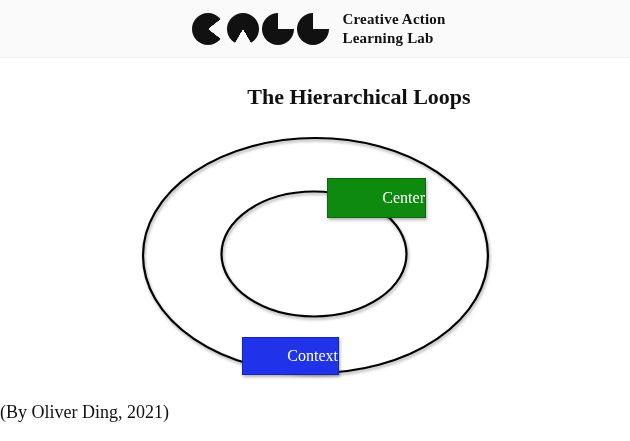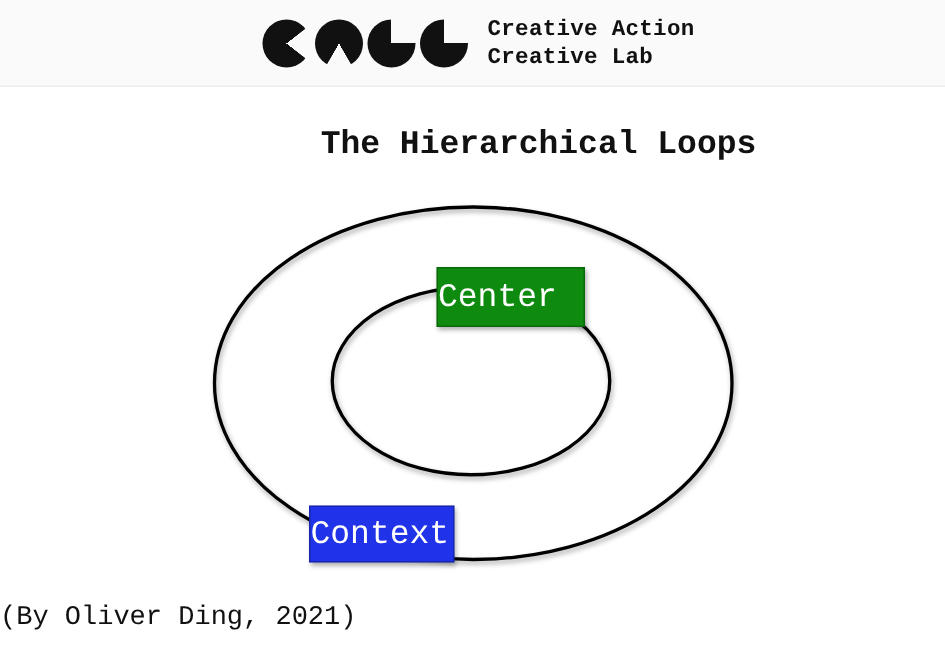--- a/index.html
+++ b/index.html
@@ -1,21 +1,21 @@
 <!DOCTYPE html>
 <html><head>
 <meta charset="utf-8">
 <style>
   html, body { margin: 0; padding: 0; background: #ffffff; }
   #canvas {
     position: relative;
     width: 630px;
     height: 441px;
     background: #ffffff;
-    font-family: Liberation Mono, monospace;
+    font-family: Liberation Serif, serif;
     overflow: hidden;
   }
 
   
   .header {
     position: absolute;
     left: 0; top: 0;
     width: 630px; height: 57px;
     background: #fafafa;
     border-bottom: 1px solid #eeeeee;
@@ -74,27 +74,28 @@
   
   .loops-svg {
     position: absolute;
     left: 0; top: 0;
     width: 630px; height: 441px;
   }
   .label-box {
     position: absolute;
     display: flex;
     align-items: center;
-    justify-content: flex-start;
+    justify-content: flex-end;
     color: #ffffff;
-    font-size: 22px;
+    font-size: 16px;
     font-weight: 400;
     border: 1px solid rgba(0,0,0,0.25);
     box-sizing: border-box;
     box-shadow: 1px 2px 3px rgba(0,0,0,0.30);
+    margin-left: 36px;
   }
   .center-box {
     left: 291px; top: 178px;
     width: 99px; height: 40px;
     background: #0E8B0E;
   }
   .context-box {
     left: 206px; top: 337px;
     width: 97px; height: 38px;
     background: #2133E8;
@@ -108,21 +109,21 @@
   <div class="header">
     <div class="logo-group">
       <div class="logo-icon">
         <div class="glyph glyph-c"></div>
         <div class="glyph glyph-a"></div>
         <div class="glyph glyph-l"></div>
         <div class="glyph glyph-l"></div>
       </div>
       <div class="logo-text">
         <div>Creative Action</div>
-        <div>Creative Lab</div>
+        <div>Learning Lab</div>
       </div>
     </div>
   </div>
 
   <div class="slide-title">The Hierarchical Loops</div>
 
   <svg class="loops-svg" viewBox="0 0 630 441" xmlns="http://www.w3.org/2000/svg">
     <defs>
       <filter id="softshadow" x="-20%" y="-20%" width="140%" height="140%">
         <feDropShadow dx="1" dy="2" stdDeviation="1.6" flood-color="#000000" flood-opacity="0.35"></feDropShadow>

